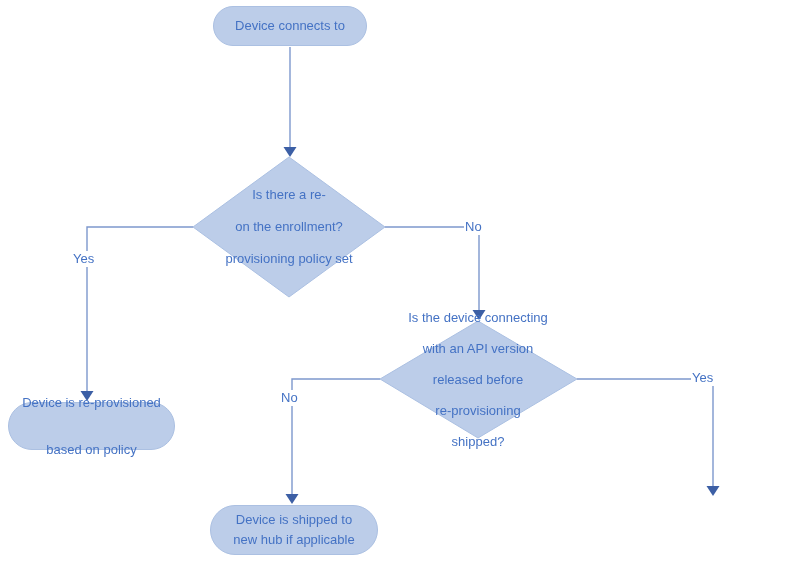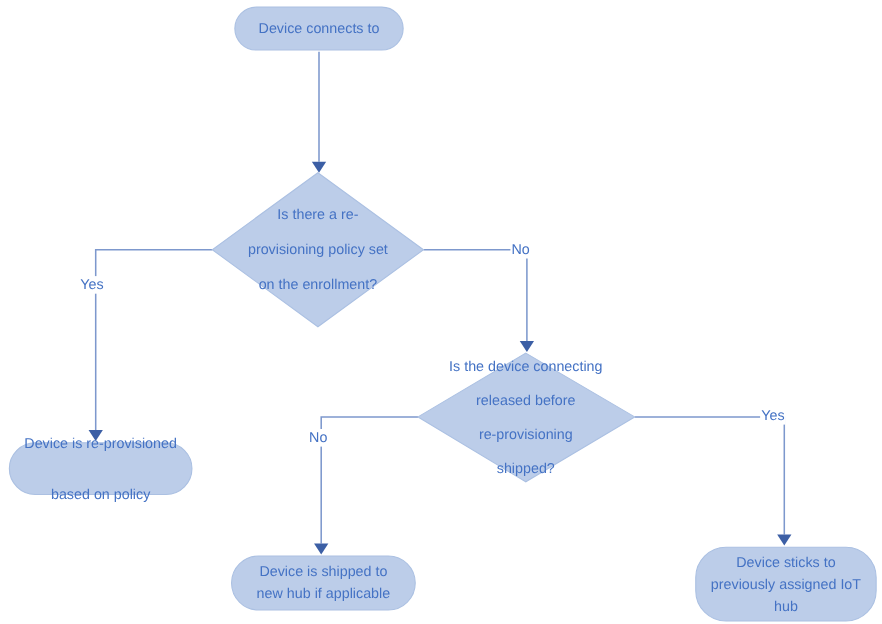--- a/index.html
+++ b/index.html
@@ -60,45 +60,41 @@
     <polygon points="289,157 385,227 289,297 193,227" fill="#bccde9" stroke="#abc0e2" stroke-width="1"></polygon>
     <polygon points="478,321 577,379 478,438 380,379" fill="#bccde9" stroke="#abc0e2" stroke-width="1"></polygon>
   </svg>
 
   <div class="node box" style="left:213px; top:6px; width:154px; height:40px; border-radius:20px;">
     <span>Device connects to</span>
   </div>
 
   <div class="node" style="left:199px; top:197px; width:180px; height:60px;gap:12px;">
     <span>Is there a re-</span>
+    <span>on the enrollment?</span>
     <span>provisioning policy set</span>
-    <span>on the enrollment?</span>
   </div>
 
   <div class="node diamond-text" style="left:383px; top:331px; width:190px; height:96px;gap:12px;">
     <span>Is the device connecting</span>
+    <span>with an API version</span>
     <span>released before</span>
     <span>re-provisioning</span>
     <span>shipped?</span>
   </div>
 
   <div class="node box" style="left:8px; top:402px; width:167px; height:48px; border-radius:24px;gap:27px;">
     <span>Device is re-provisioned</span>
     <span>based on policy</span>
   </div>
 
   <div class="node box" style="left:210px; top:505px; width:168px; height:50px; border-radius:25px;">
     <span>Device is shipped to</span>
     <span>new hub if applicable</span>
   </div>
 
-  <div class="node box" style="left:632px; top:497px; width:165px; height:68px; border-radius:28px;">
-    <span>Device sticks to</span>
-    <span>previously assigned IoT</span>
-    <span>hub</span>
-  </div>
 
   <span class="edge-label" style="left:72px; top:251px;">Yes</span>
   <span class="edge-label" style="left:464px; top:219px;">No</span>
   <span class="edge-label" style="left:280px; top:390px;">No</span>
   <span class="edge-label" style="left:691px; top:370px;">Yes</span>
 
 </div>
 
 </body></html>

